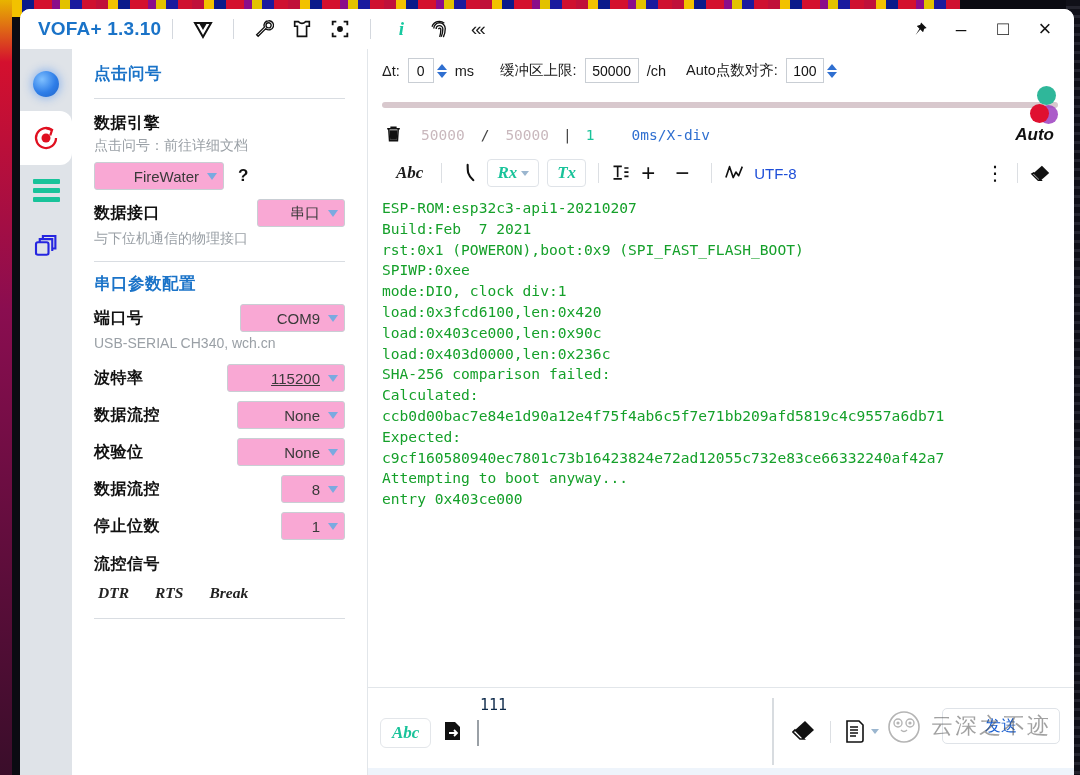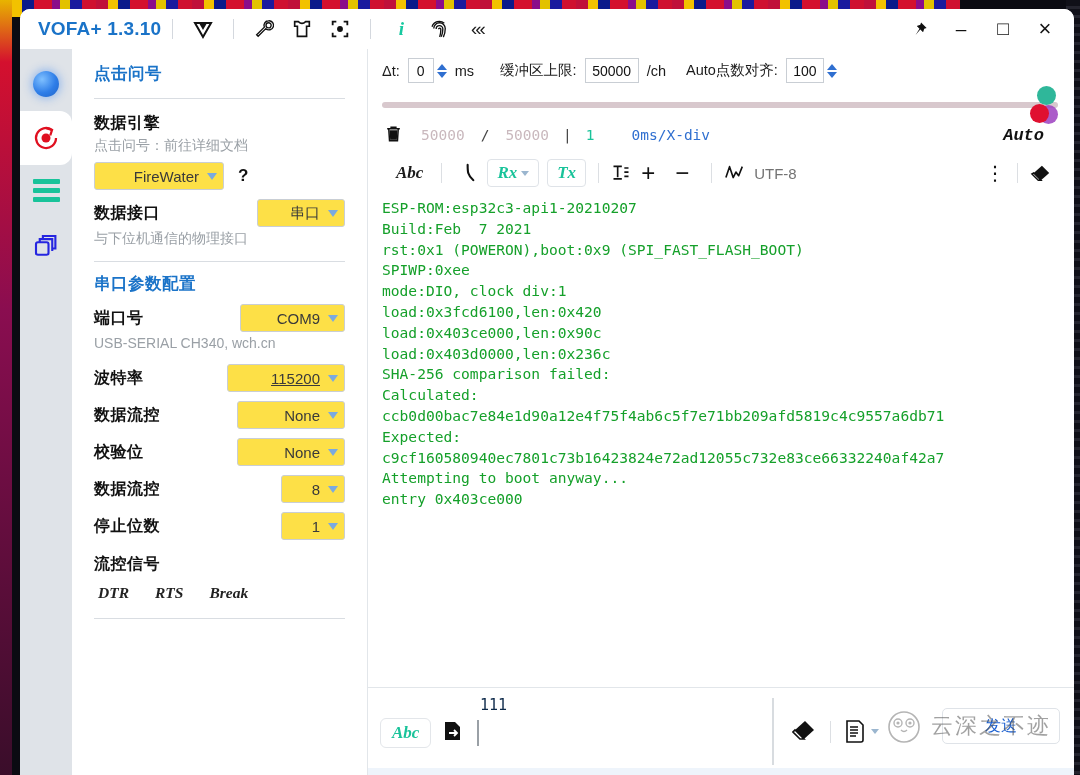--- a/index.html
+++ b/index.html
@@ -100,21 +100,21 @@
   .sec-title { color: #1a73c8; font-size: 16.5px; font-weight: bold;
     padding-top: 14px; letter-spacing: .5px; }
   .hr { height: 1px; background: #d9dde2; margin: 13px 0 0 0; }
   .grp-title { font-size: 16px; font-weight: bold; color: #101010;
     margin-top: 14px; letter-spacing: .5px; }
   .hint { font-size: 14px; color: #9aa0a6; margin-top: 3px; }
   .row { display: flex; align-items: center; justify-content: space-between;
     margin-top: 9px; }
   .row-label { font-size: 16px; font-weight: bold; color: #111; letter-spacing:.5px; }
   .sel {
-    border: 1px solid #c9ced4; background: #fde047; border-radius: 3px;
+    border: 1px solid #c9ced4; background: #f9a8d4; border-radius: 3px;
     height: 28px; display: flex; align-items: center; justify-content: flex-end;
     padding: 0 6px 0 10px; font-size: 15px; color: #3a3a3a; cursor: pointer;
     min-width: 64px;
   }
   .sel .val { margin-right: 8px; white-space: nowrap; }
   .sel .val.u { text-decoration: underline; }
   .caret { width:0; height:0; border-left:5px solid transparent;
     border-right:5px solid transparent; border-top:7px solid #7aaae0; }
   .qmark { font-size: 17px; font-weight: bold; color:#111; margin-left: 14px; cursor:pointer;}
   .flowsig { display:flex; gap: 26px; margin-top: 9px; padding-left: 4px; }
@@ -151,36 +151,36 @@
     opacity:.85;}
 
   #bar2 { height: 34px; display:flex; align-items:center; padding-left: 16px;
     font-family: "DejaVu Sans Mono", monospace; font-size: 14.5px; gap: 0; }
   #bar2 .trash { margin-right: 18px; cursor:pointer; }
   #bar2 .muted { color: #c9b8bd; }
   #bar2 .slash { color:#444; margin: 0 16px; }
   #bar2 .pipe { color:#444; margin: 0 14px; }
   #bar2 .one { color: #19c39a; }
   #bar2 .xdiv { color:#2f6fd0; margin-left: 37px; }
-  #bar2 .auto { margin-left:auto; margin-right: 30px; font-family:Liberation Mono, monospace;
+  #bar2 .auto { margin-left:auto; margin-right: 20px; font-family:Liberation Sans, sans-serif;
     font-style: italic; font-weight: bold; font-size: 17px; color:#111; }
 
   #bar3 { height: 42px; display:flex; align-items:center; padding-left: 22px; gap: 0; }
   .t3 { display:flex; align-items:center; justify-content:center; cursor:pointer;
     color:#1b1b1b; }
   .abcbtn { font-family:"Liberation Serif", serif; font-style:italic; font-weight:bold;
     font-size: 17px; color:#1b1b1b; padding: 2px 6px;}
   .rxbtn, .txbtn { font-family:"Liberation Serif", serif; font-style:italic;
     font-weight:bold; font-size:17px; color:#19c39a; border:1px solid #dfe3e8;
     border-radius:4px; padding: 3px 9px; display:flex; align-items:center; gap:4px;}
   .minicaret { width:0;height:0;border-left:4px solid transparent;
     border-right:4px solid transparent;border-top:5px solid #9bb6cf;}
   .vsep { width:1px; height:20px; background:#dcdfe3; margin: 0 12px; }
   .plusminus { font-size: 24px; color:#111; padding: 0 10px; line-height:1; }
-  .utf { font-size: 15px; color:#737373; margin-left: 8px; }
+  .utf { font-size: 15px; color:#1d4ed8; margin-left: 8px; }
   .dots { font-size: 20px; color:#111; letter-spacing:0; line-height: .5;
     margin-left:auto; }
 
   
   #term { flex: 1; position: relative; overflow: hidden;
     font-family: "DejaVu Sans Mono", monospace; font-size: 14.6px;
     color: #15a02a; line-height: 20.8px; padding: 4px 0 0 14px;
     white-space: pre; }
   #term .ln { display:block; }
 

